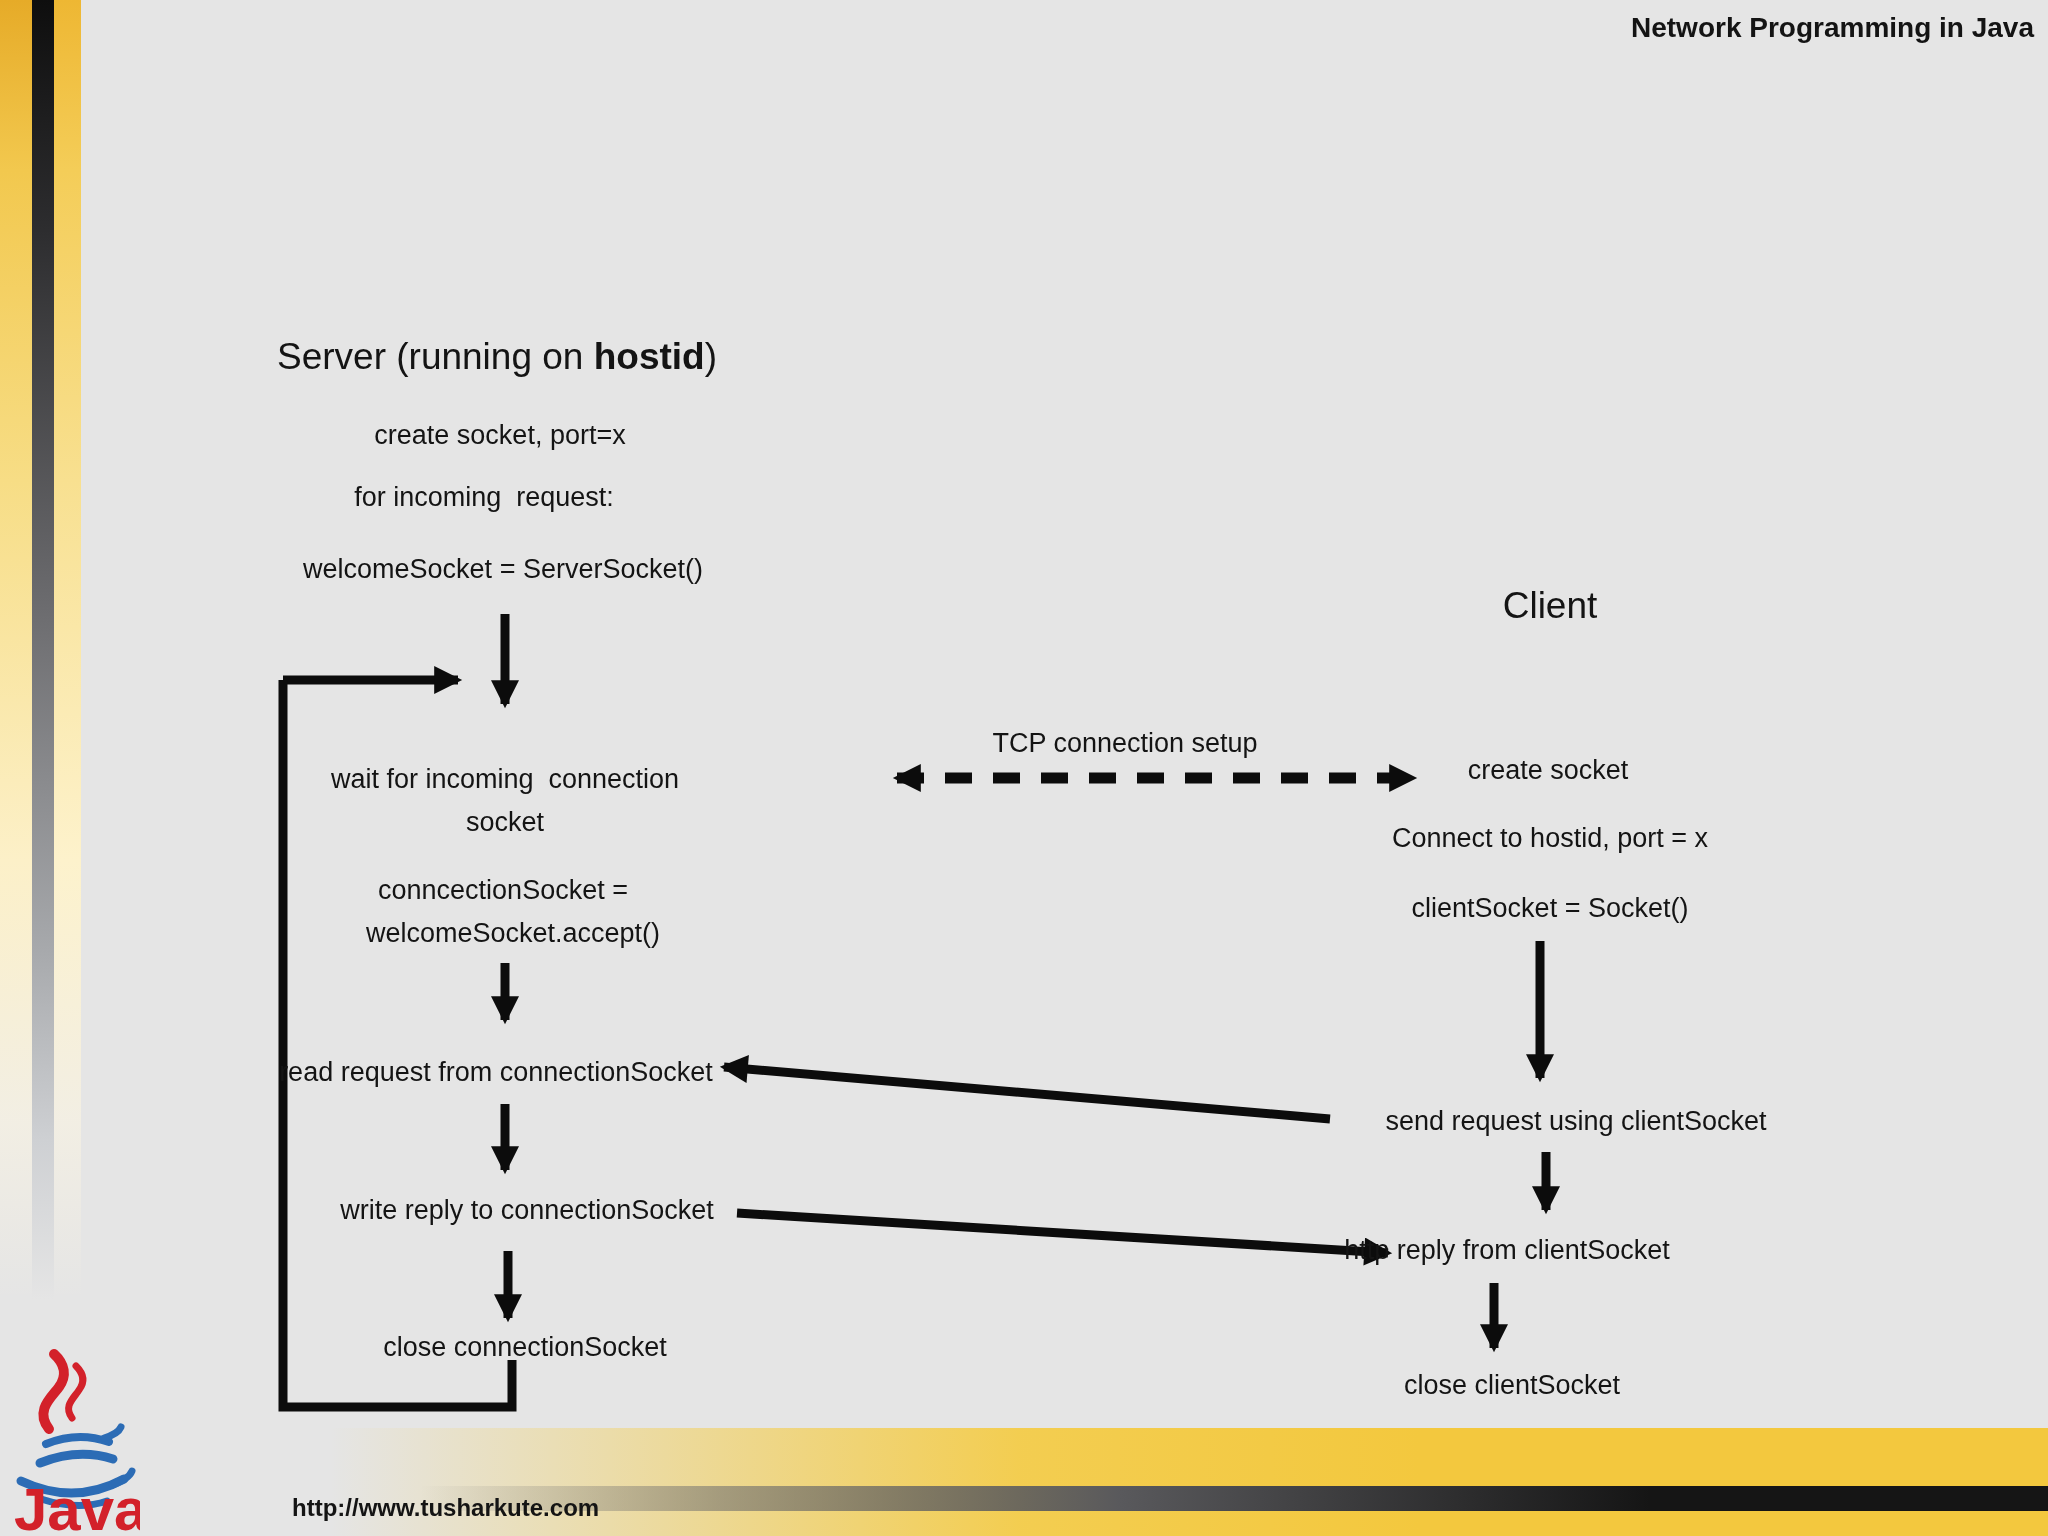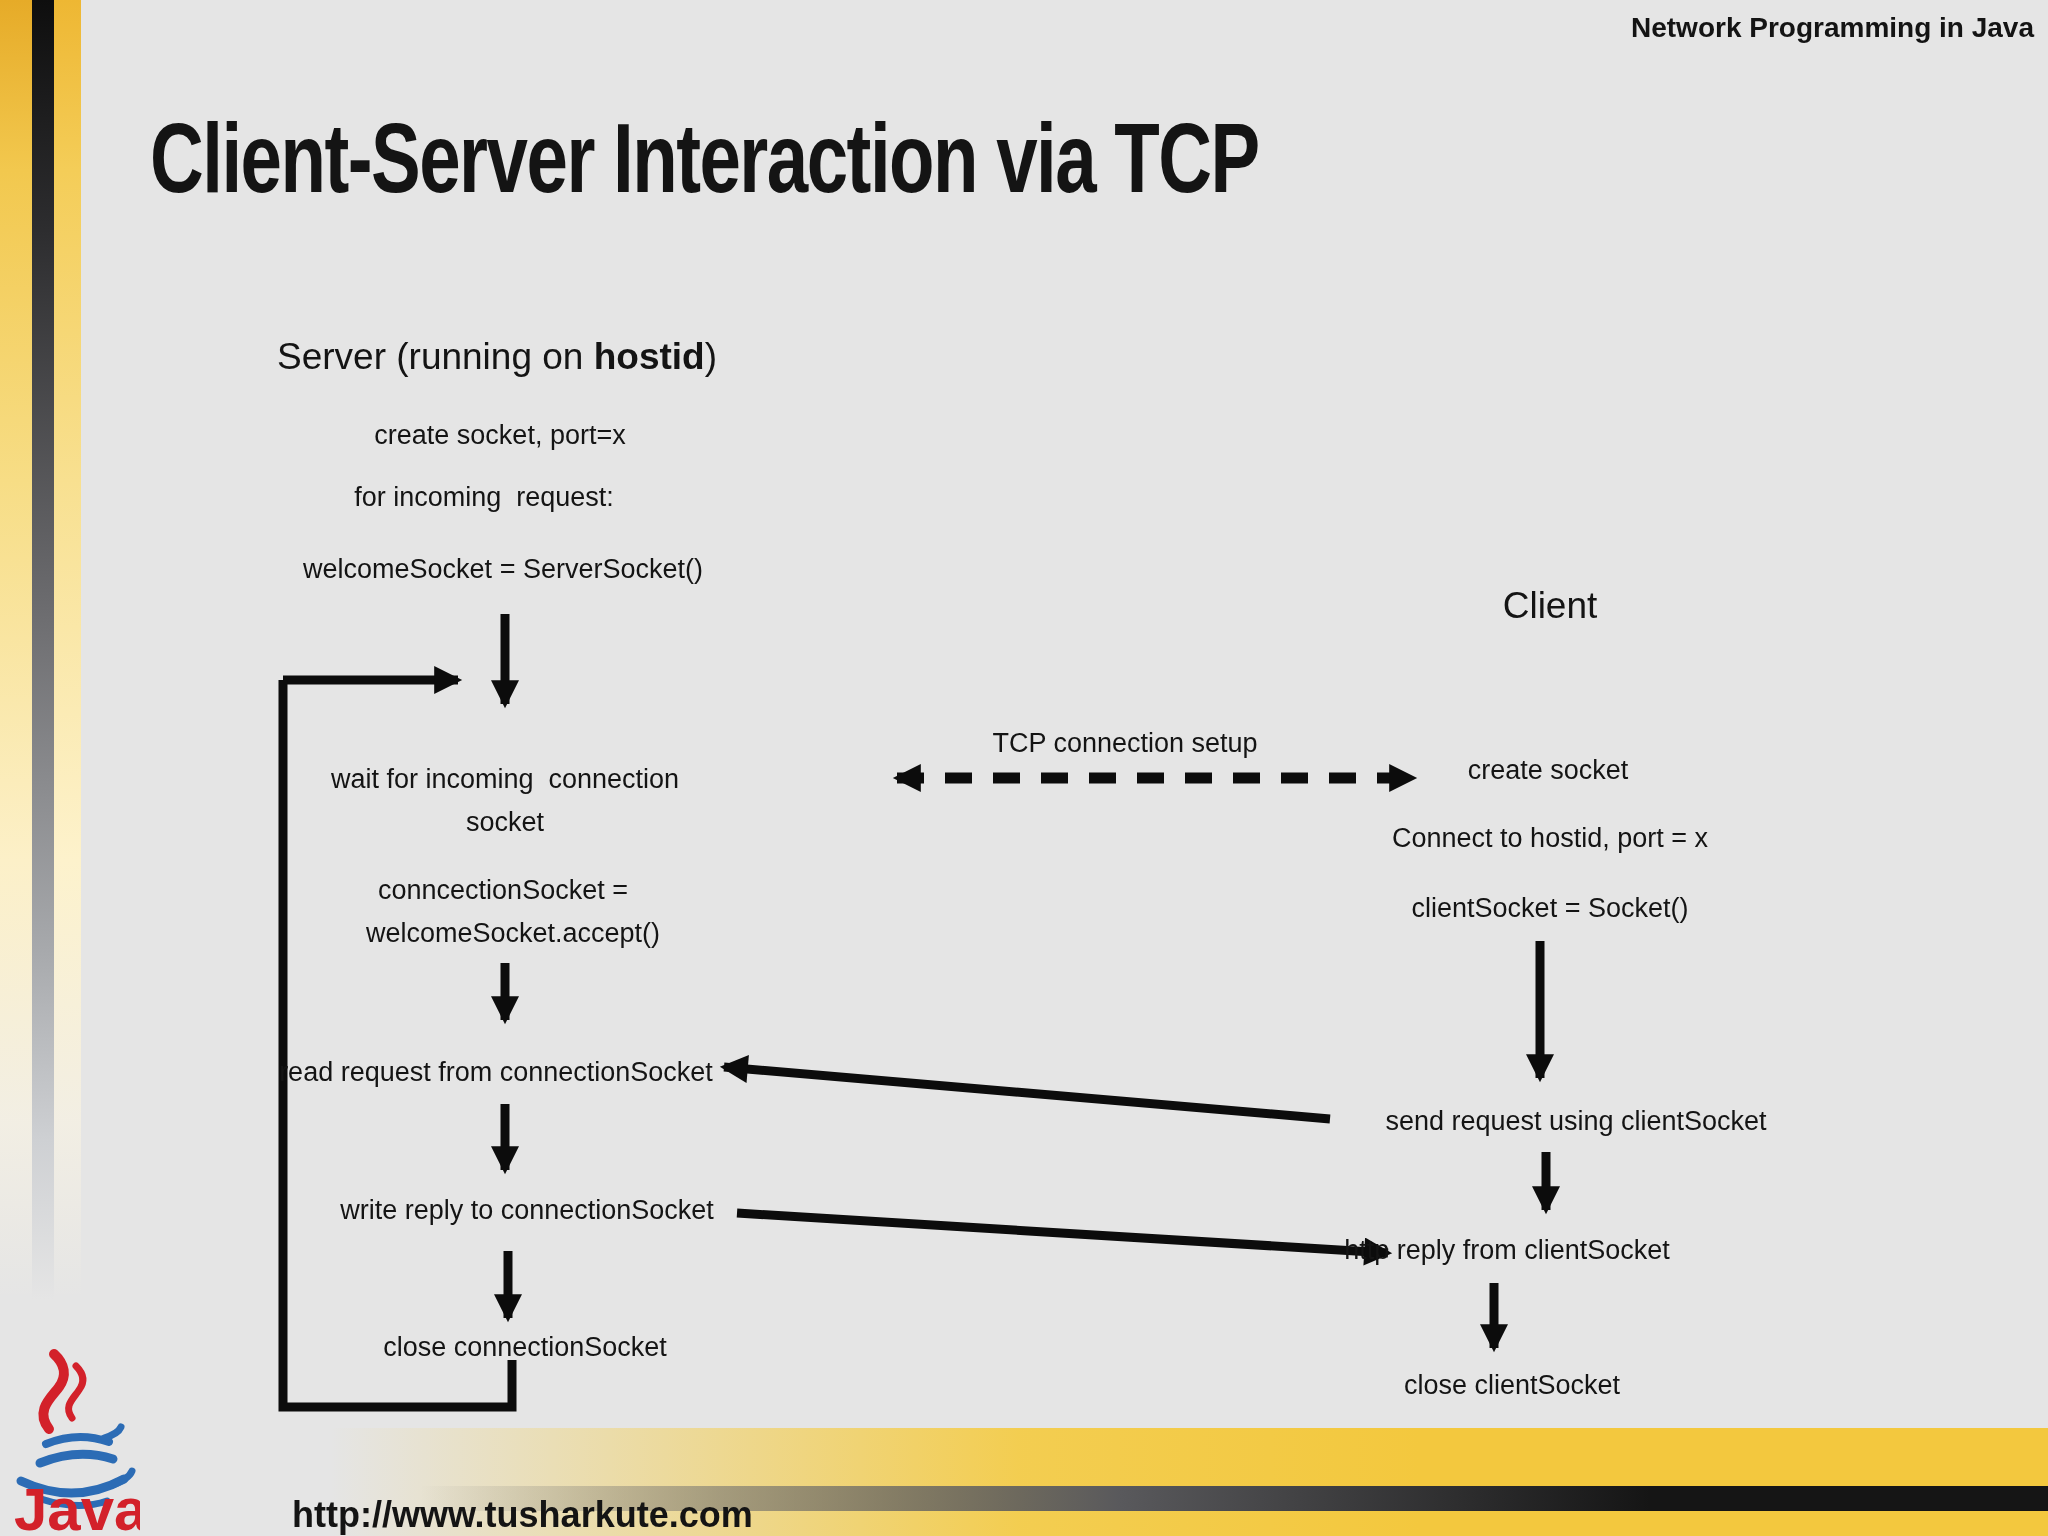--- a/index.html
+++ b/index.html
@@ -19,39 +19,38 @@
   .bband{position:absolute;left:0;top:1428px;width:2048px;height:108px;
     background:linear-gradient(to right,rgba(246,205,66,0) 330px,rgba(246,205,66,0.30) 560px,rgba(245,202,60,0.88) 1020px,#f3c83e 1420px);}
   .bstripe{position:absolute;left:0;top:1486px;width:2048px;height:25px;
     background:linear-gradient(to right,rgba(80,80,82,0) 420px,rgba(105,105,108,0.55) 720px,#59595c 1120px,#151515 1650px);}
   
   .t{position:absolute;transform:translate(-50%,-50%);white-space:pre;font-size:27px;line-height:1.15;}
   .hd{font-size:37px;}
   .header-note{position:absolute;top:12px;right:14px;font-size:28px;font-weight:bold;white-space:pre;}
   .title{position:absolute;left:150px;top:102px;font-size:98px;font-weight:bold;letter-spacing:-2px;white-space:pre;}
   .title>span{display:inline-block;transform:scaleX(0.76);transform-origin:left center;}
-  .footer-url{position:absolute;left:292px;top:1494px;font-size:36px;font-weight:bold;white-space:pre;}
+  .footer-url{position:absolute;left:292px;top:1494px;font-size:24px;font-weight:bold;white-space:pre;}
   .arrows{position:absolute;left:0;top:0;}
   .logo{position:absolute;left:8px;top:1330px;}
   b{font-weight:bold;}
 </style>
 </head>
 <body>
 
 <div class="slide">
 
   <div class="lb lb-y1"></div>
   <div class="lb lb-d"></div>
   <div class="lb lb-y2"></div>
 
   <div class="bband"></div>
   <div class="bstripe"></div>
 
   <div class="header-note">Network Programming in Java</div>
-  <div class="title"><span>Client-Server Interaction via TCP</span></div>
 
   <svg class="arrows" width="2048" height="1536" viewBox="0 0 2048 1536">
     <defs>
       <marker id="ah" viewBox="0 0 10 10" refX="8.5" refY="5" markerUnits="userSpaceOnUse" markerWidth="34" markerHeight="28" orient="auto-start-reverse">
         <path d="M0,0 L10,5 L0,10 z" fill="#0c0c0c"></path>
       </marker>
     </defs>
     <g stroke="#0c0c0c" stroke-width="9" fill="none">
       <line x1="505" y1="614" x2="505" y2="704" marker-end="url(#ah)"></line>
       <path d="M512,1360 L512,1407 L283,1407 L283,680"></path>

